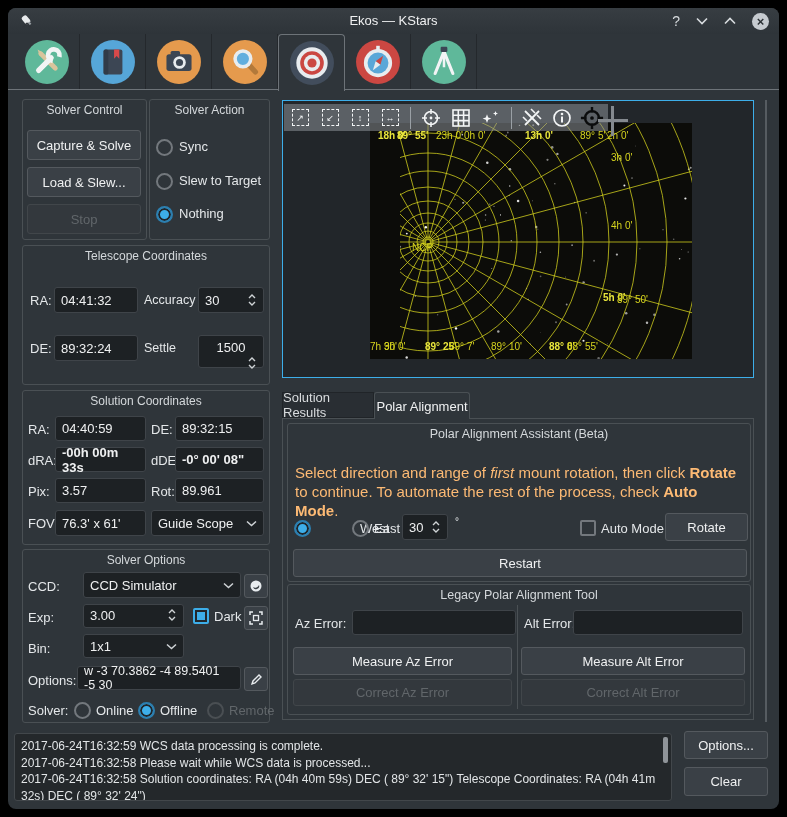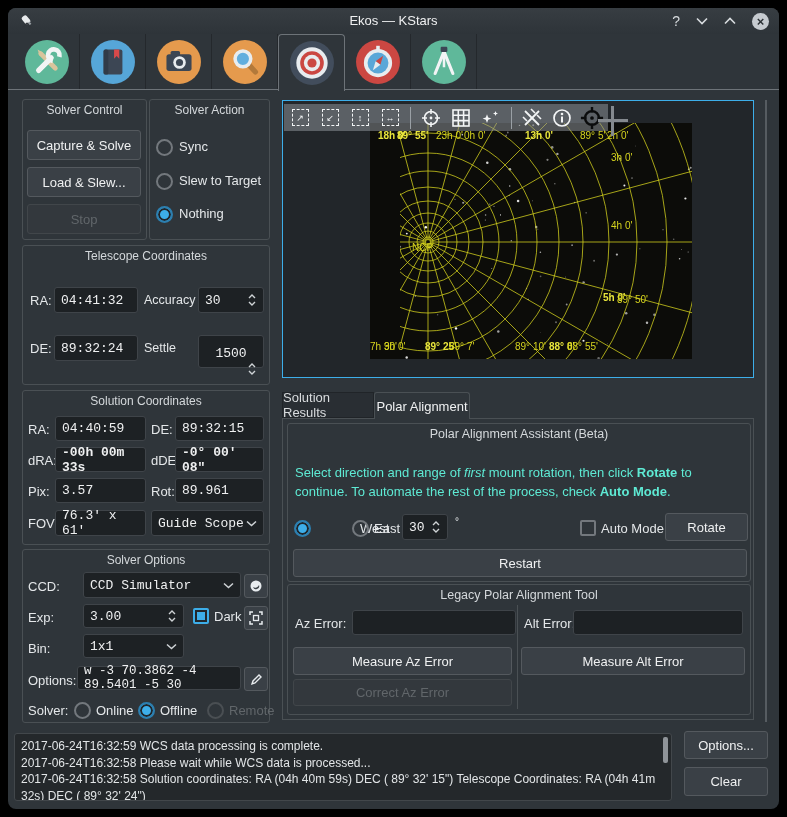--- a/index.html
+++ b/index.html
@@ -16,21 +16,21 @@
   .modtabs{position:absolute;left:6px;top:26px;height:56px;display:flex;}
   .modtab{width:65px;height:56px;display:flex;align-items:center;justify-content:center;border-right:1px solid #24282c;}
   .modtab.active{border:1px solid #6d7378;border-bottom:none;border-radius:4px 4px 0 0;background:#2f353a;position:relative;z-index:3;}
   .paneline{position:absolute;left:0;top:81px;width:100%;height:1px;background:#6d7378;z-index:2;}
   
   .group{position:absolute;border:1px solid #4a5054;border-radius:3px;}
   .gtitle{position:absolute;left:0;top:3px;width:100%;text-align:center;font-size:12px;color:#d4d8db;}
   
   .btn{position:absolute;display:flex;align-items:center;justify-content:center;background:#3a4046;border:1px solid #54595e;border-radius:3px;color:#eff0f1;font-size:13px;cursor:default;}
   .btn.disabled{color:#61666a;border-color:#41464a;background:#33383d;}
-  .input{position:absolute;display:flex;align-items:center;background:#1d2124;border:1px solid #3f4449;border-radius:3px;color:#eff0f1;font-size:13px;padding:10px 6px;box-sizing:border-box;font-family:Liberation Mono, monospace;}
+  .input{position:absolute;display:flex;align-items:center;background:#1d2124;border:1px solid #3f4449;border-radius:3px;color:#eff0f1;font-size:13px;padding:4px 6px;box-sizing:border-box;}
   .input.bold{font-weight:bold;}
   .lbl{position:absolute;font-size:13px;color:#e4e7e9;white-space:nowrap;}
   .lbl.dim{color:#61666a;}
   .spin .chevs{margin-left:auto;display:flex;flex-direction:column;align-items:center;}
   .combo .chev{margin-left:auto;}
   .radio{position:absolute;width:13px;height:13px;border-radius:50%;border:2px solid #73787d;background:transparent;box-sizing:content-box;}
   .radio.sel{border-color:#2c7fb0;background:#3daee9;box-shadow:inset 0 0 0 2px #20262b;}
   .radio.disabled{border-color:#4a4f53;}
   .check{position:absolute;width:12px;height:12px;border:2px solid #73787d;border-radius:2px;}
   .check.checked{border-color:#3daee9;background:#3daee9;box-shadow:inset 0 0 0 2px #22282d;}
@@ -46,21 +46,21 @@
   .dashbox{width:15px;height:15px;border:1px dashed #f3f5f6;display:flex;align-items:center;justify-content:center;font-size:9px;color:#f3f5f6;}
   .plusmark{position:absolute;}
   .plusmark:before{content:"";position:absolute;left:0;top:13px;width:30px;height:3px;background:#84898e;}
   .plusmark:after{content:"";position:absolute;left:13px;top:0;width:3px;height:30px;background:#84898e;}
   .scrollline{position:absolute;left:757px;top:92px;width:2px;height:622px;background:#565c61;}
   
   .rtab{position:absolute;height:26px;display:flex;align-items:center;justify-content:center;font-size:13px;box-sizing:border-box;}
   .rtab.inactive{background:#292e33;border:1px solid #202428;color:#d9dcde;}
   .rtab.active{background:#2f353a;border:1px solid #4a5054;border-bottom:none;border-radius:3px 3px 0 0;z-index:2;color:#eff0f1;}
   .pane{position:absolute;left:274px;top:410px;width:472px;height:302px;border:1px solid #4a5054;background:#2f353a;box-sizing:border-box;}
-  .instr{position:absolute;font-size:13px;color:#5eead4;line-height:19px;}
+  .instr{position:absolute;font-size:15px;color:#fdba74;line-height:19px;}
   
   .logbox{position:absolute;left:6px;top:725px;width:658px;height:68px;background:#24282b;border:1px solid #42474b;border-radius:3px;box-sizing:border-box;padding:4px 14px 4px 6px;overflow:hidden;}
   .logbox p{margin:0;font-size:12px;line-height:16.5px;color:#e2e5e7;}
   .logthumb{position:absolute;left:655px;top:729px;width:5px;height:26px;background:#8f9499;border-radius:2px;}
   svg{display:block;}
 </style>
 </head>
 <body>
 
 <div class="stage">
@@ -258,21 +258,21 @@
           </svg>
         </span>
       </div>
   <span class="iconbtn" style="left:236px;top:566px;">
         <svg width="14" height="14" viewBox="0 0 14 14">
           <circle cx="7" cy="7" r="5.5" fill="#e8ecef"></circle>
           <path d="M4 8 A4 4 0 0 0 10 6 A3 3 0 0 1 4 8" fill="#3a4046"></path>
         </svg>
       </span>
   <span class="lbl" style="left:20px;top:602px;">Exp:</span>
-  <div class="input spin" style="left:75px;top:596px;width:101px;height:24px;">
+  <div class="input spin" style="left:75px;top:596px;width:101px;height:24px;align-items:flex-end;">
         <span>3.00</span>
         <span class="chevs">
           <svg width="10" height="16" viewBox="0 0 10 16">
             <polyline points="2,6 5,3 8,6" fill="none" stroke="#cfd3d6" stroke-width="1.4"></polyline>
             <polyline points="2,10 5,13 8,10" fill="none" stroke="#cfd3d6" stroke-width="1.4"></polyline>
           </svg>
         </span>
       </div>
   <span class="check checked" style="left:185px;top:600px;"></span>
   <span class="lbl" style="left:206px;top:601px;">Dark</span>
@@ -430,21 +430,21 @@
           <span class="skylabel" style="left: 237px; top: 8px;">2h 0'</span>
           <span class="skylabel" style="left: 241px; top: 30px;">3h 0'</span>
           <span class="skylabel" style="left: 241px; top: 98px;">4h 0'</span>
           <span class="skylabel b" style="left: 233px; top: 170px;">5h 0'</span>
           <span class="skylabel" style="left: 247px; top: 172px;">89° 50'</span>
           <span class="skylabel" style="left: 42px; top: 120px;">NCP</span>
           <span class="skylabel" style="left: 0px; top: 219px;">7h 30'</span>
           <span class="skylabel" style="left: 14px; top: 219px;">9h 0'</span>
           <span class="skylabel b" style="left: 55px; top: 219px;">89° 25'</span>
           <span class="skylabel" style="left: 79px; top: 219px;">89° 7'</span>
-          <span class="skylabel" style="left: 145px; top: 219px;">89° 10'</span>
+          <span class="skylabel" style="left: 121px; top: 219px;">89° 10'</span>
           <span class="skylabel b" style="left: 179px; top: 219px;">88° 0'</span>
           <span class="skylabel" style="left: 197px; top: 219px; text-align: center;">88° 55'</span>
         </div>
   </div>
   <div class="fitstoolbar">
     <span class="ficon">
           <span class="dashbox">↗</span>
         </span>
     <span class="ficon">
           <span class="dashbox">↙</span>
@@ -545,20 +545,21 @@
     <div class="gtitle" style="font-size:12.5px;">Legacy Polar Alignment Tool</div>
     <div style="position:absolute;left:229px;top:20px;width:1px;height:104px;background:#4a5054;"></div>
   </div>
   <span class="lbl" style="left:287px;top:608px;">Az Error:</span>
   <div class="input" style="left:344px;top:602px;width:164px;height:25px;"></div>
   <span class="lbl" style="left:516px;top:608px;">Alt Error:</span>
   <div class="input" style="left:565px;top:602px;width:170px;height:25px;"></div>
   <div class="btn" style="left:285px;top:639px;width:217px;height:26px;">Measure Az Error</div>
   <div class="btn" style="left:513px;top:639px;width:222px;height:26px;">Measure Alt Error</div>
   <div class="btn disabled" style="left:285px;top:671px;width:217px;height:25px;">Correct Az Error</div>
+  <div class="btn disabled" style="left:513px;top:671px;width:222px;height:25px;">Correct Alt Error</div>
 
   <div class="logbox" id="logbox">
         <p>2017-06-24T16:32:59 WCS data processing is complete.</p>
         <p>2017-06-24T16:32:58 Please wait while WCS data is processed...</p>
         <p>2017-06-24T16:32:58 Solution coordinates: RA (04h 40m 59s) DEC ( 89° 32' 15") Telescope Coordinates: RA (04h 41m 32s) DEC ( 89° 32' 24")</p>
       </div>
   <div class="logthumb"></div>
   <div class="btn" style="left:676px;top:723px;width:82px;height:26px;">Options...</div>
   <div class="btn" style="left:676px;top:759px;width:82px;height:27px;">Clear</div>
 

